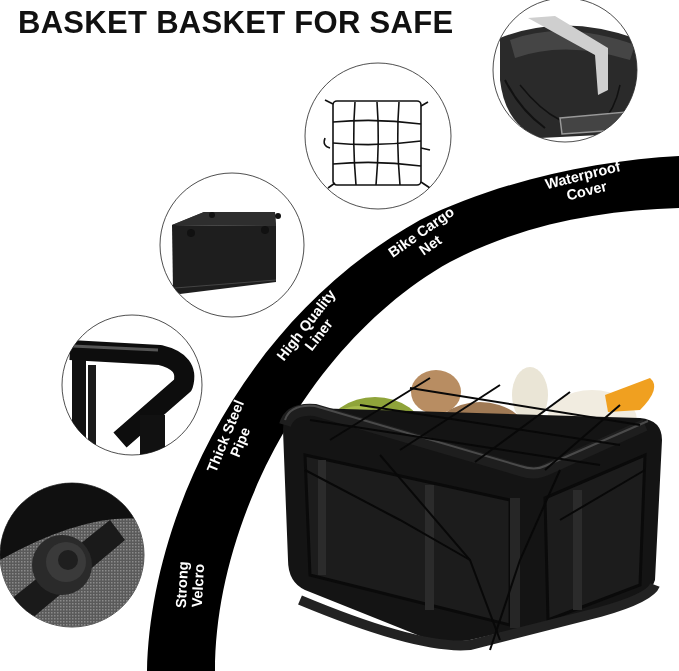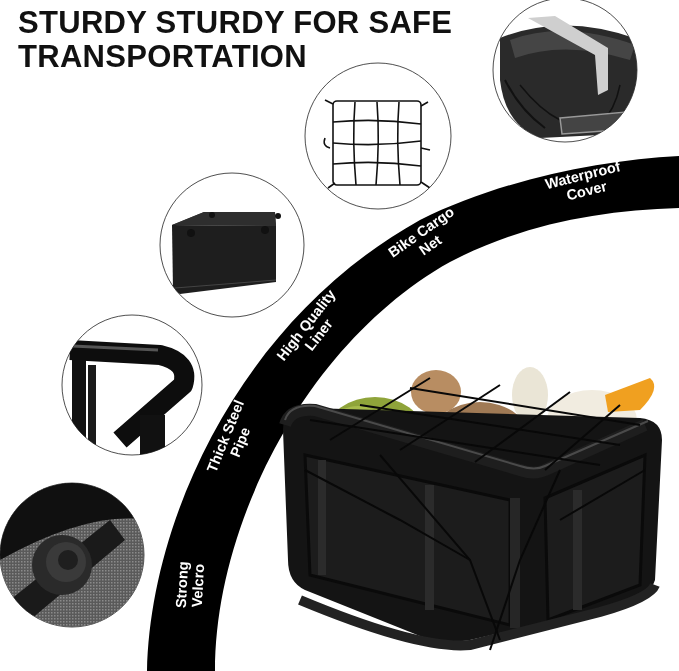--- a/index.html
+++ b/index.html
@@ -9,22 +9,21 @@
       font-family: "Liberation Sans", sans-serif; font-weight: 700;
       font-size: 31px; line-height: 34px; color: #111111; letter-spacing: 0.3px;
     }
     svg.canvas { position: absolute; left: 0; top: 0; }
     .arc-label { font-family: "Liberation Sans", sans-serif; font-weight: 700; fill: #ffffff; font-size: 14.5px; }
   </style>
 </head>
 <body>
 
 <div class="headline">
-  <div>STURDY STURDY FOR SAFE</div>
-  <div>TRANSPORTATION</div>
+  <div>BASKET BASKET FOR SAFE</div>
 </div>
 
 <svg class="canvas" width="679" height="671" viewBox="0 0 679 671" xmlns="http://www.w3.org/2000/svg">
   <defs>
     <clipPath id="clipCover">
         <circle cx="565" cy="70" r="72"></circle>
       </clipPath>
     <clipPath id="clipNet">
         <circle cx="378" cy="136" r="73"></circle>
       </clipPath>

